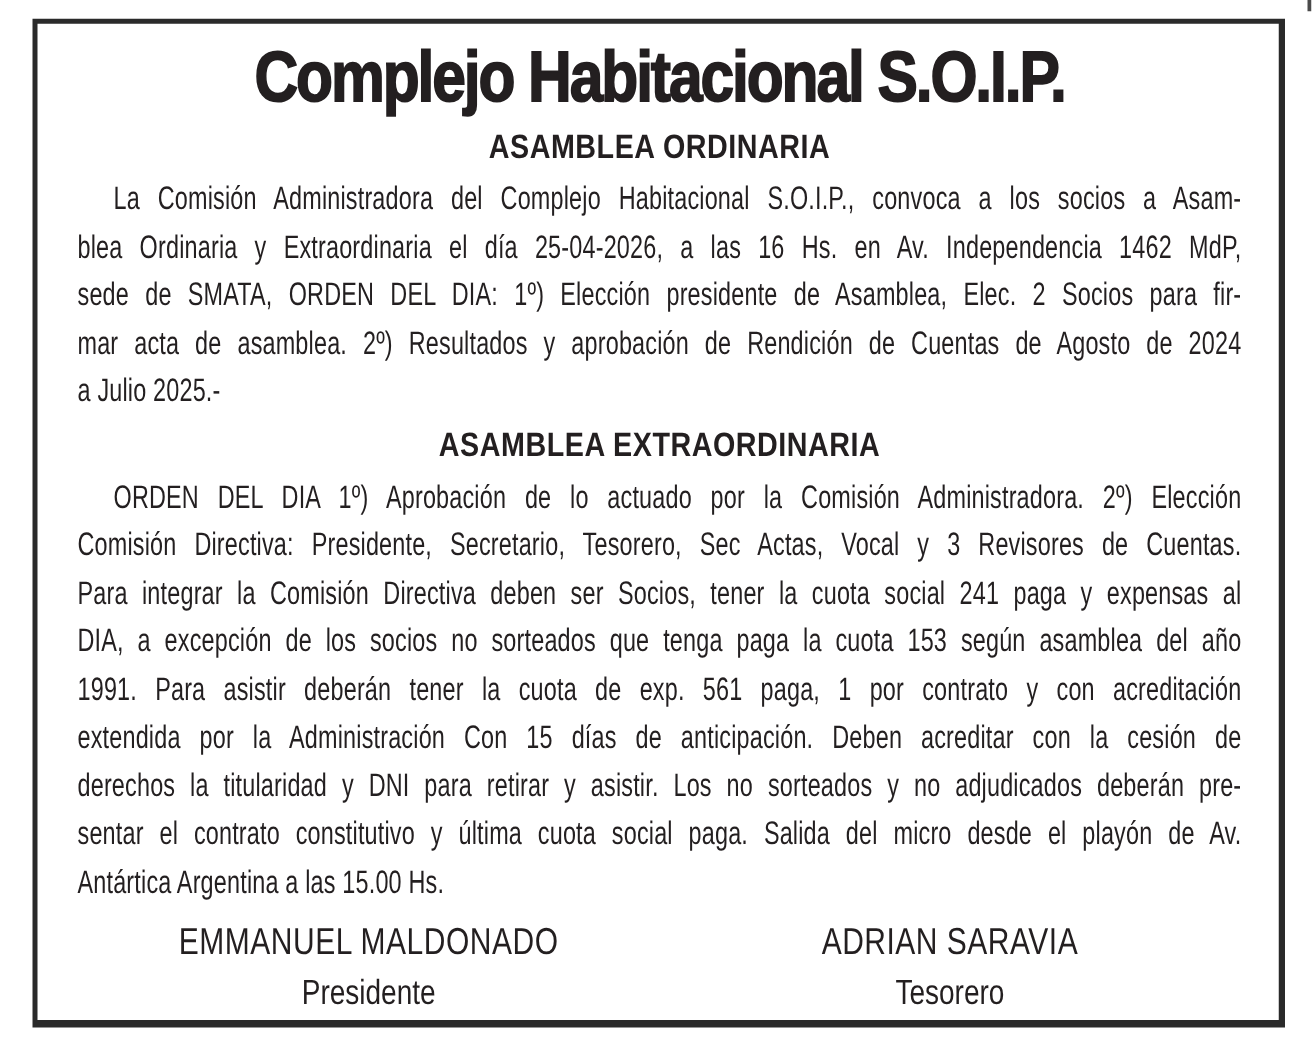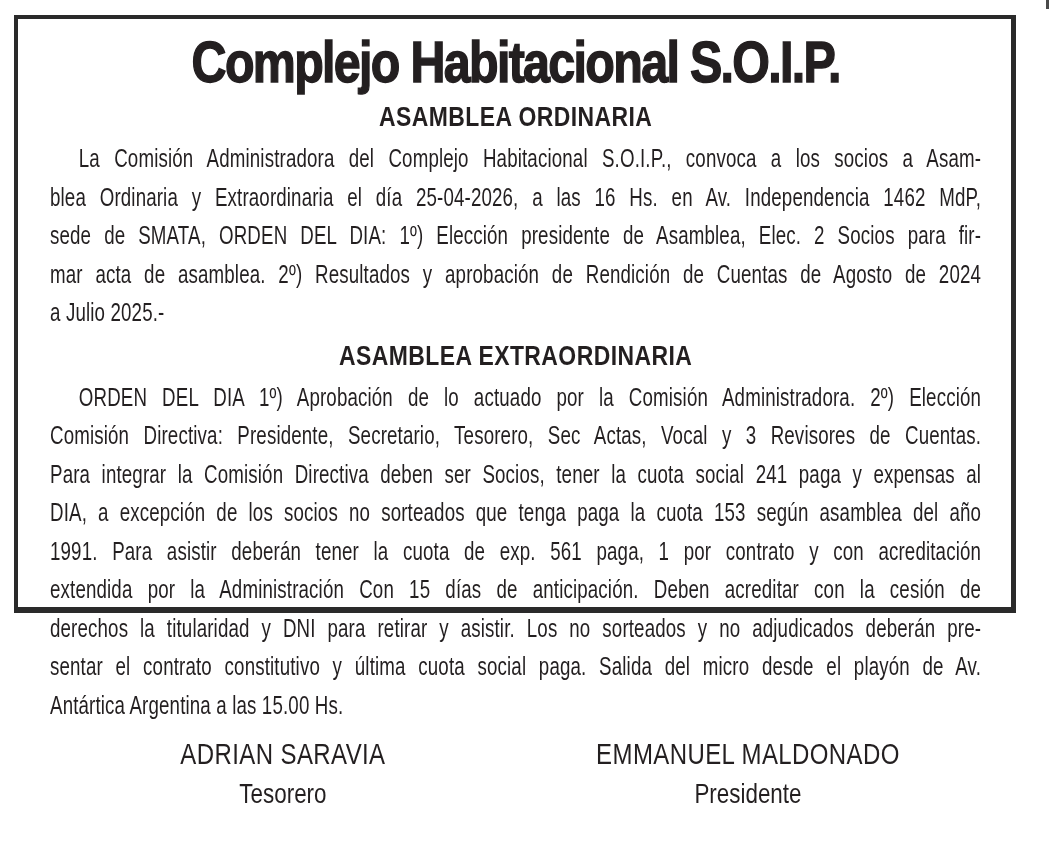--- a/index.html
+++ b/index.html
@@ -17,22 +17,22 @@
     overflow: hidden;
   }
   .crop-mark {
     position: absolute;
     top: 0; right: 2px;
     width: 3px; height: 9px;
     background: #4a4a4a;
   }
   .notice-box {
     position: absolute;
-    left: 14px; top: 15px;
-    width: 1002px; height: 598px;
+    left: 26px; top: 15px;
+    width: 1002px; height: 807px;
     border: 4px solid var(--border, #2a2a2a);
     border-right-width: 5px;
     border-bottom-width: 6px;
     padding: 13px 30px 0 32px;
     background: var(--background, #ffffff);
   }
   .notice-title {
     font-size: 57px;
     line-height: 61px;
     font-weight: bold;
@@ -128,22 +128,22 @@
     <div class="line">DIA, a excepción de los socios no sorteados que tenga paga la cuota 153 según asamblea del año</div>
     <div class="line">1991. Para asistir deberán tener la cuota de exp. 561 paga, 1 por contrato y con acreditación</div>
     <div class="line">extendida por la Administración Con 15 días de anticipación. Deben acreditar con la cesión de</div>
     <div class="line">derechos la titularidad y DNI para retirar y asistir. Los no sorteados y no adjudicados deberán pre-</div>
     <div class="line">sentar el contrato constitutivo y última cuota social paga. Salida del micro desde el playón de Av.</div>
     <div class="line last">Antártica Argentina a las 15.00 Hs.</div>
   </div>
 
   <div class="signatures">
     <div class="sig">
+      <div class="cond sig-name">EMMANUEL MALDONADO</div>
+      <div class="cond sig-role">Presidente</div>
+    </div>
+    <div class="sig">
       <div class="cond sig-name">ADRIAN SARAVIA</div>
       <div class="cond sig-role">Tesorero</div>
-    </div>
-    <div class="sig">
-      <div class="cond sig-name">EMMANUEL MALDONADO</div>
-      <div class="cond sig-role">Presidente</div>
     </div>
   </div>
 
 </div>
 
 </body></html>

